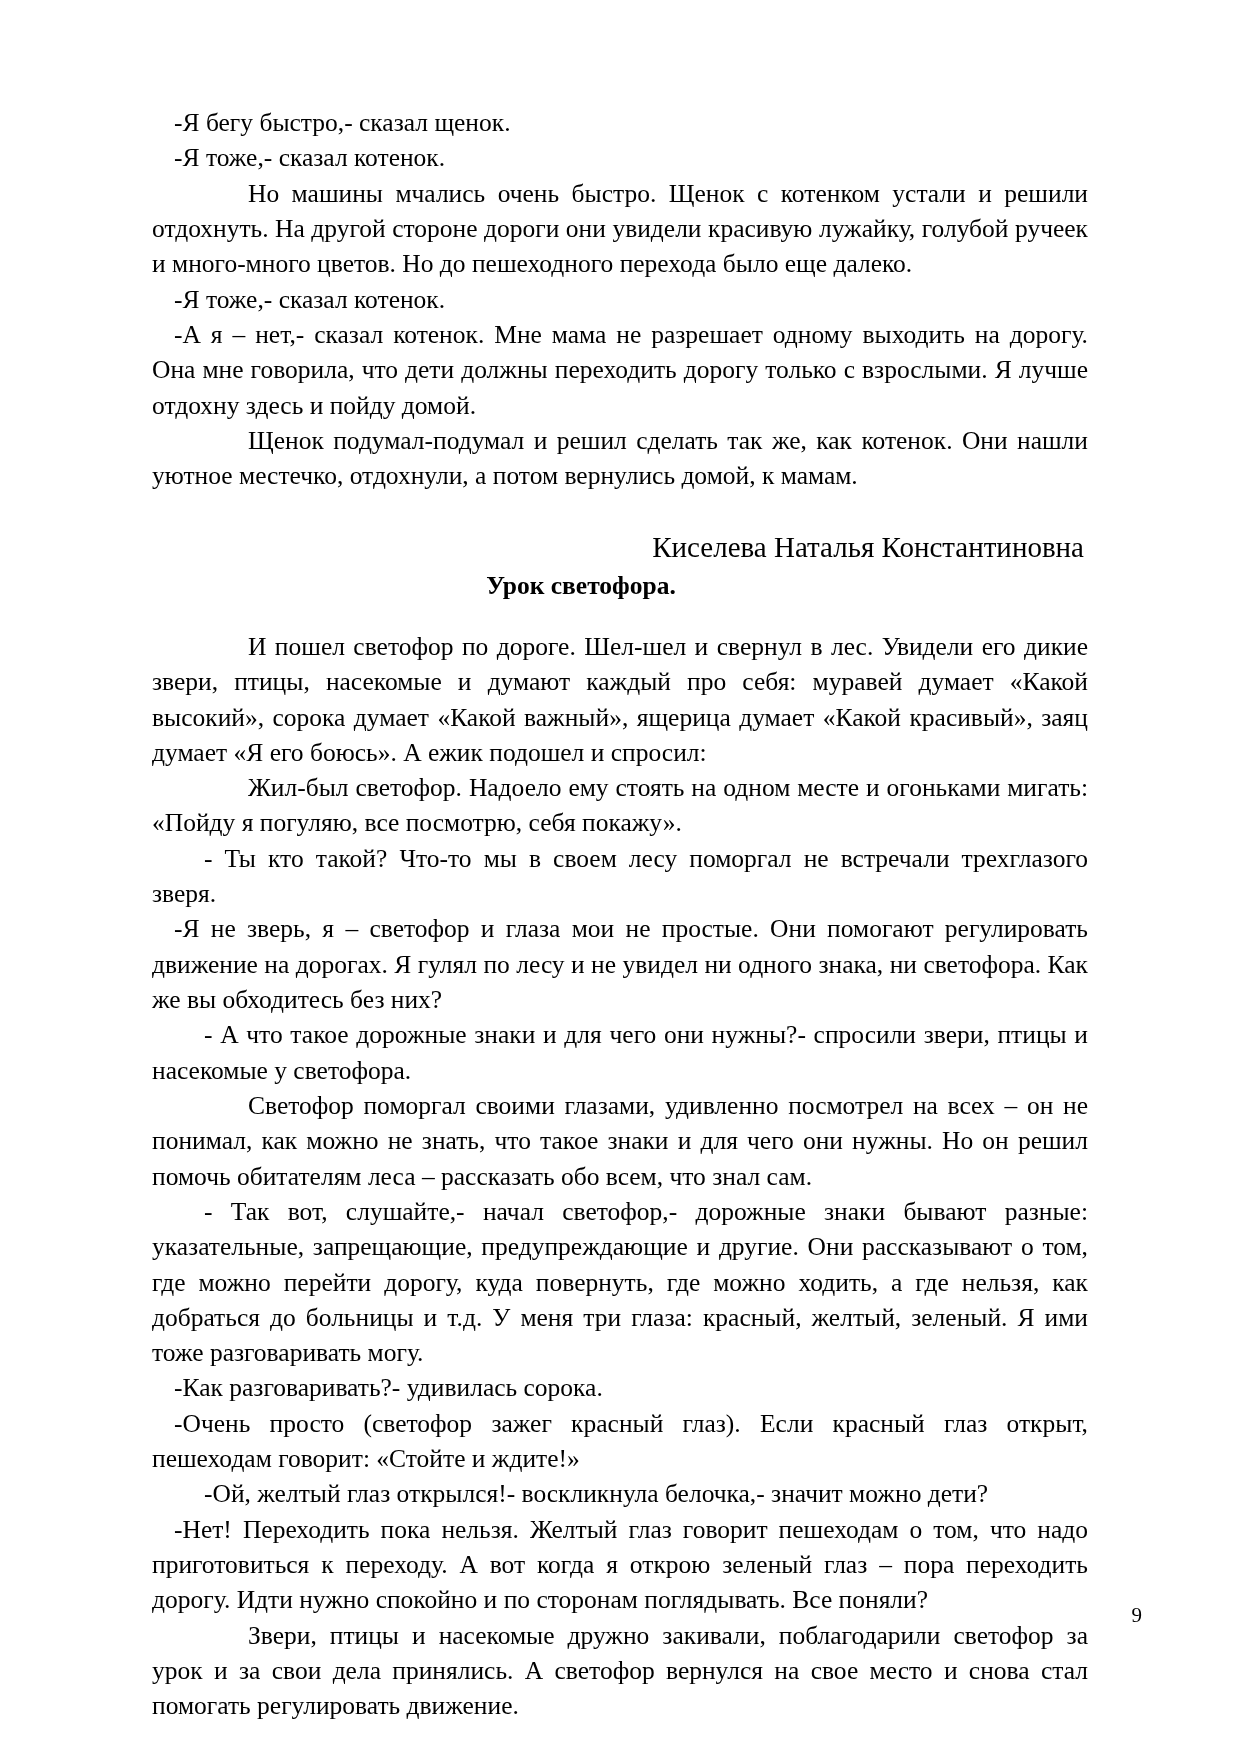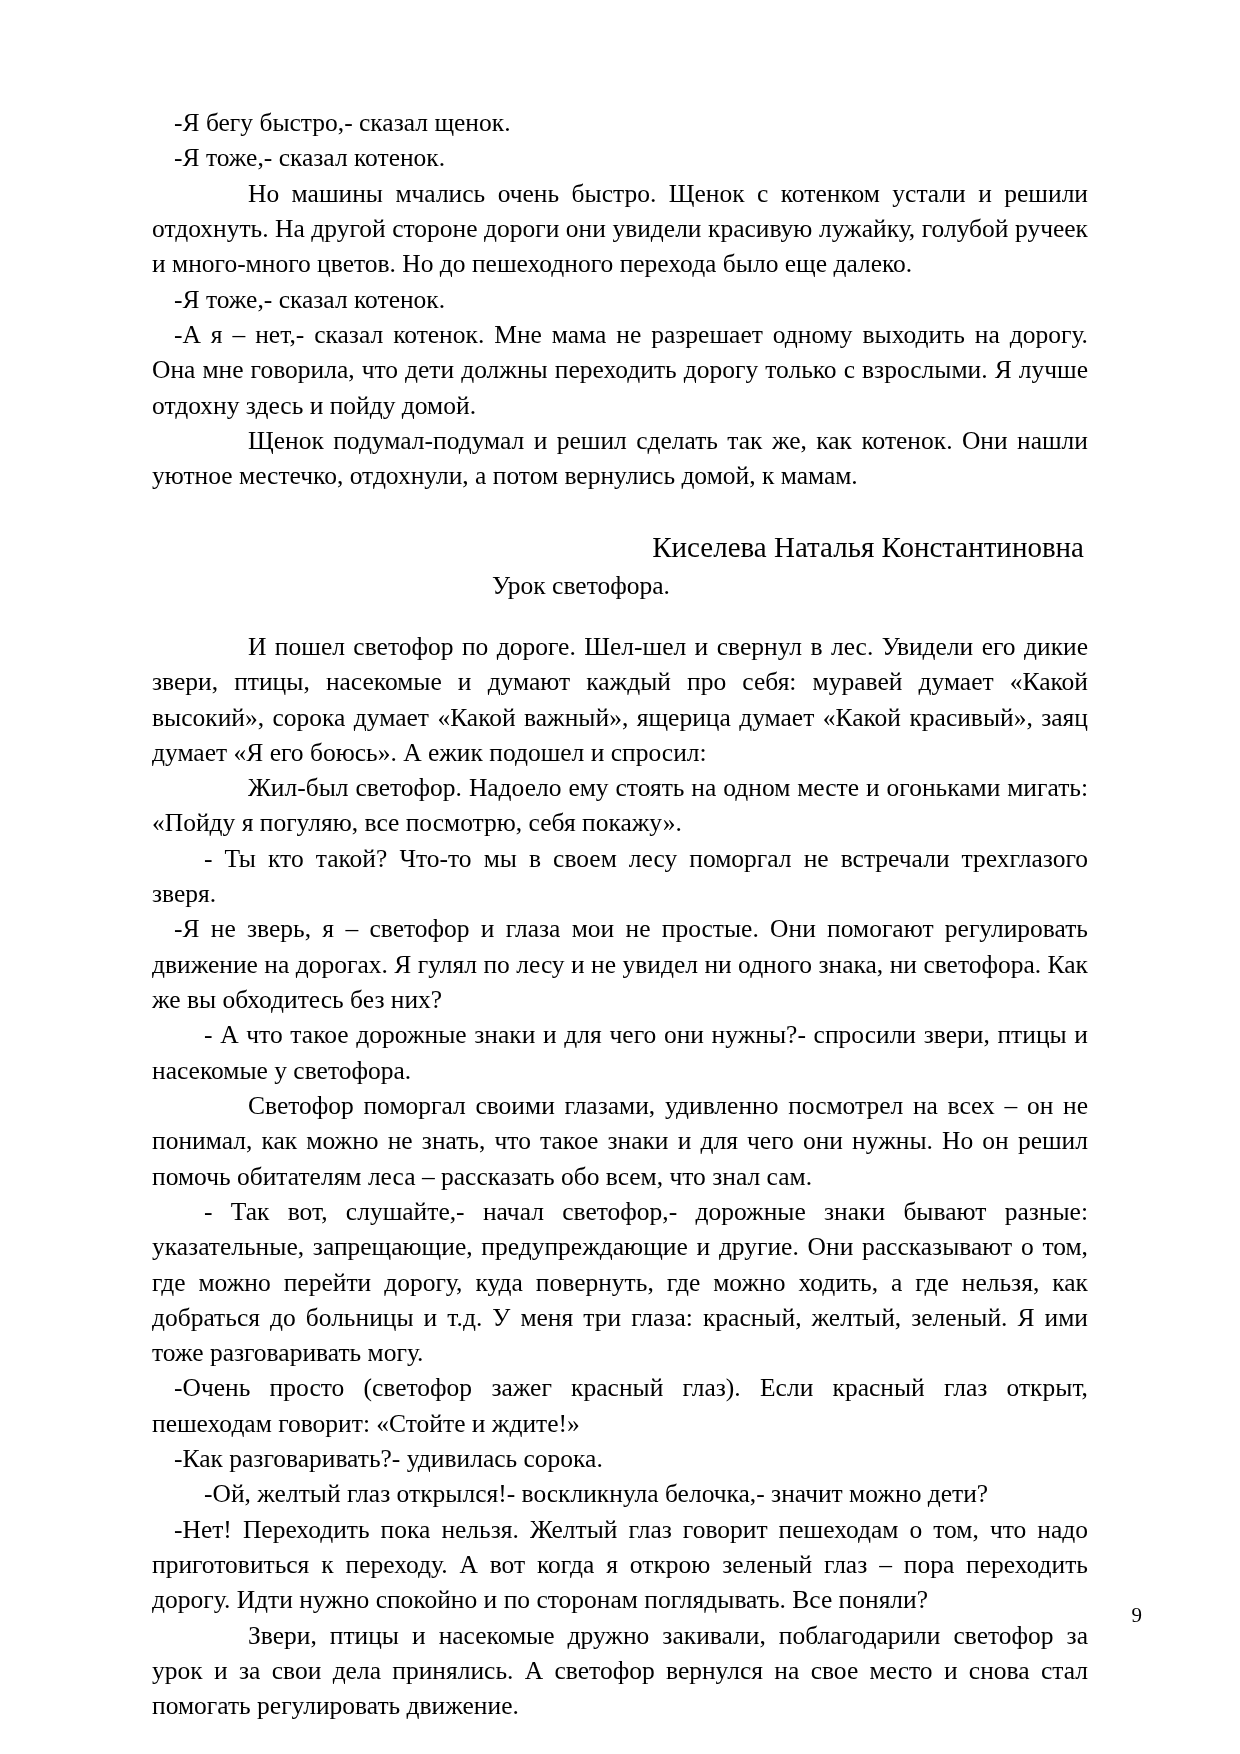--- a/index.html
+++ b/index.html
@@ -56,21 +56,21 @@
     margin: 0;
     font-size: 29px;
     line-height: 1.385;
     text-align: right;
     padding-right: 4px;
   }
   .title-line {
     margin: 0;
     font-size: 25.5px;
     line-height: 1.385;
-    font-weight: normal;
+    font-weight: bold;
     text-align: center;
     padding-right: 78px;
   }
   .spacer-sm { height: 26px; }
   .spacer-md { height: 34px; }
   .page-number {
     position: absolute;
     right: 98px;
     bottom: 126px;
     font-size: 21px;
@@ -97,22 +97,22 @@
 
     <div class="spacer-sm"></div>
 
     <p class="para indent-lg">И пошел светофор по дороге. Шел-шел и свернул в лес. Увидели его дикие звери, птицы, насекомые и думают каждый про себя: муравей думает «Какой высокий», сорока думает «Какой важный», ящерица думает «Какой красивый», заяц думает «Я его боюсь». А ежик подошел и спросил:</p>
     <p class="para indent-lg">Жил-был светофор. Надоело ему стоять на одном месте и огоньками мигать: «Пойду я погуляю, все посмотрю, себя покажу».</p>
     <p class="para indent-md nolast">- Ты кто такой? Что-то мы в своем лесу поморгал не встречали трехглазого зверя.</p>
     <p class="para indent-sm">-Я не зверь, я – светофор и глаза мои не простые. Они помогают регулировать движение на дорогах. Я гулял по лесу и не увидел ни одного знака, ни светофора. Как же вы обходитесь без них?</p>
     <p class="para indent-md">- А что такое дорожные знаки и для чего они нужны?- спросили звери, птицы и насекомые у светофора.</p>
     <p class="para indent-lg">Светофор поморгал своими глазами, удивленно посмотрел на всех – он не понимал, как можно не знать, что такое знаки и для чего они нужны. Но он решил помочь обитателям леса – рассказать обо всем, что знал сам.</p>
     <p class="para indent-md">- Так вот, слушайте,- начал светофор,- дорожные знаки бывают разные: указательные, запрещающие, предупреждающие и другие. Они рассказывают о том, где можно перейти дорогу, куда повернуть, где можно ходить, а где нельзя, как добраться до больницы и т.д. У меня три глаза: красный, желтый, зеленый. Я ими тоже разговаривать могу.</p>
+    <p class="para indent-sm nolast">-Как разговаривать?- удивилась сорока.</p>
     <p class="para indent-sm">-Очень просто (светофор зажег красный глаз). Если красный глаз открыт, пешеходам говорит: «Стойте и ждите!»</p>
-    <p class="para indent-sm nolast">-Как разговаривать?- удивилась сорока.</p>
     <p class="para indent-md nolast">-Ой, желтый глаз открылся!- воскликнула белочка,- значит можно дети?</p>
     <p class="para indent-sm">-Нет! Переходить пока нельзя. Желтый глаз говорит пешеходам о том, что надо приготовиться к переходу. А вот когда я открою зеленый глаз –  пора переходить дорогу. Идти нужно спокойно и по сторонам поглядывать. Все поняли?</p>
     <p class="para indent-lg">Звери, птицы и насекомые дружно закивали, поблагодарили светофор за урок и за свои дела принялись. А светофор вернулся на свое место и снова стал помогать регулировать движение.</p>
 
   </div>
 
   <div class="page-number">9</div>
 </div>
 
 </body></html>

